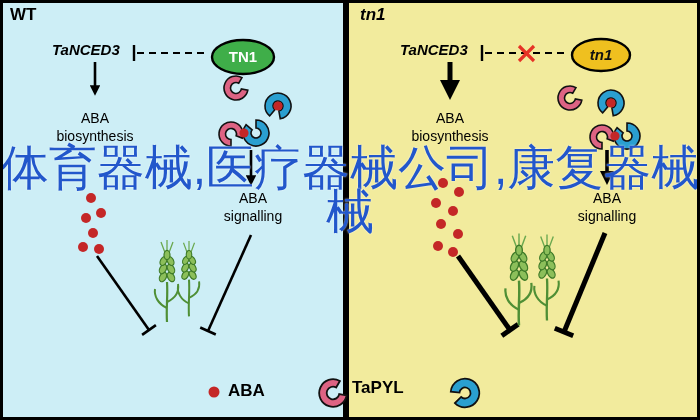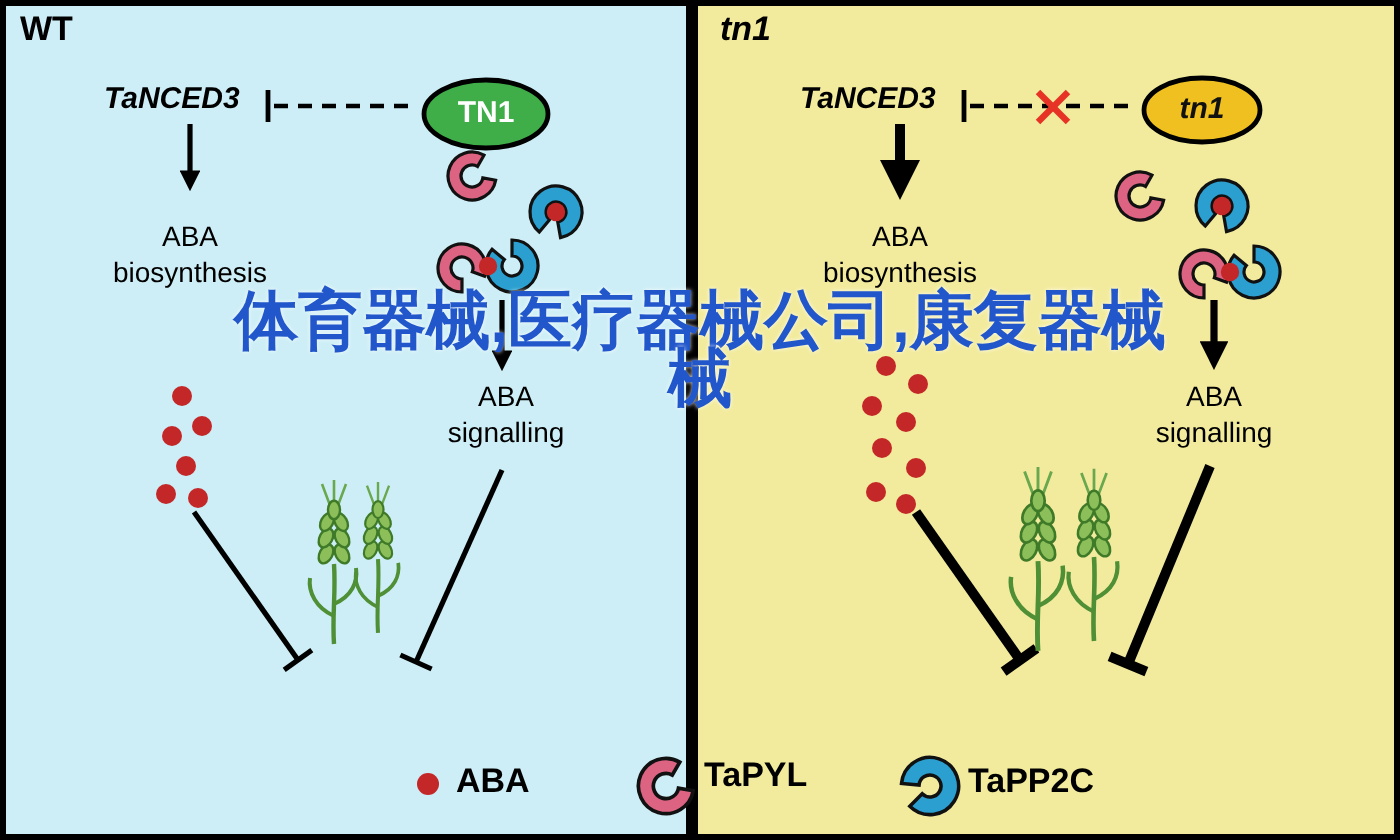--- a/index.html
+++ b/index.html
@@ -14,21 +14,21 @@
   .lbl { position:absolute; color:#000; z-index:20; white-space:nowrap; }
   .panel-title { font-size:17px; font-weight:600; }
   .panel-title.mut { font-style:italic; font-weight:700; }
   .gene { font-size:15px; font-style:italic; font-weight:700;text-align:center; }
   .node-label { font-size:15px; font-weight:700; text-align:center; }
   .node-label.wt { color:#fff; }
   .node-label.mut { color:#111; font-style:italic; }
   .proc { font-size:14px; text-align:center; }
   .legend-label { font-size:17px; font-weight:600; }
   .watermark { position:absolute; left:0; top:146px; width:700px; text-align:center;
-               font-weight:700; font-size:32px; line-height:0.92; color:#2257cb;
+               font-weight:400; font-size:48px; line-height:0.92; color:#2257cb;
                text-shadow:0 0 2px rgba(255,255,255,0.85); z-index:30; pointer-events:none; }
   .aba { fill:#c42727; }
   .grain { fill:#8cbf5a; stroke:#3e7a28; stroke-width:1.2; }
 </style>
 </head>
 <body>
 
 <div class="fig">
 
   <div class="bg-wt"></div>
@@ -167,21 +167,20 @@
   <div class="lbl panel-title mut" style="left:360px; top:5px;">tn1</div>
   <div class="lbl gene" style="left:400px; top:41px;">TaNCED3</div>
   <div class="lbl node-label mut" style="left:573px; top:46px; width:56px;">tn1</div>
   <div class="lbl proc" style="left:400px; top:110px; width:100px;">ABA</div>
   <div class="lbl proc" style="left:400px; top:128px; width:100px;">biosynthesis</div>
   <div class="lbl proc" style="left:558px; top:190px; width:98px;">ABA</div>
   <div class="lbl proc" style="left:558px; top:208px; width:98px;">signalling</div>
 
   <div class="lbl legend-label" style="left:228px; top:381px;">ABA</div>
   <div class="lbl legend-label" style="left:352px; top:378px;">TaPYL</div>
-  <div class="lbl legend-label" style="left:484px; top:381px;">TaPP2C</div>
 
   <div class="watermark">
     <div>体育器械,医疗器械公司,康复器械</div>
     <div>械</div>
   </div>
 
   <div class="frame"></div>
 </div>
 
 </body></html>

